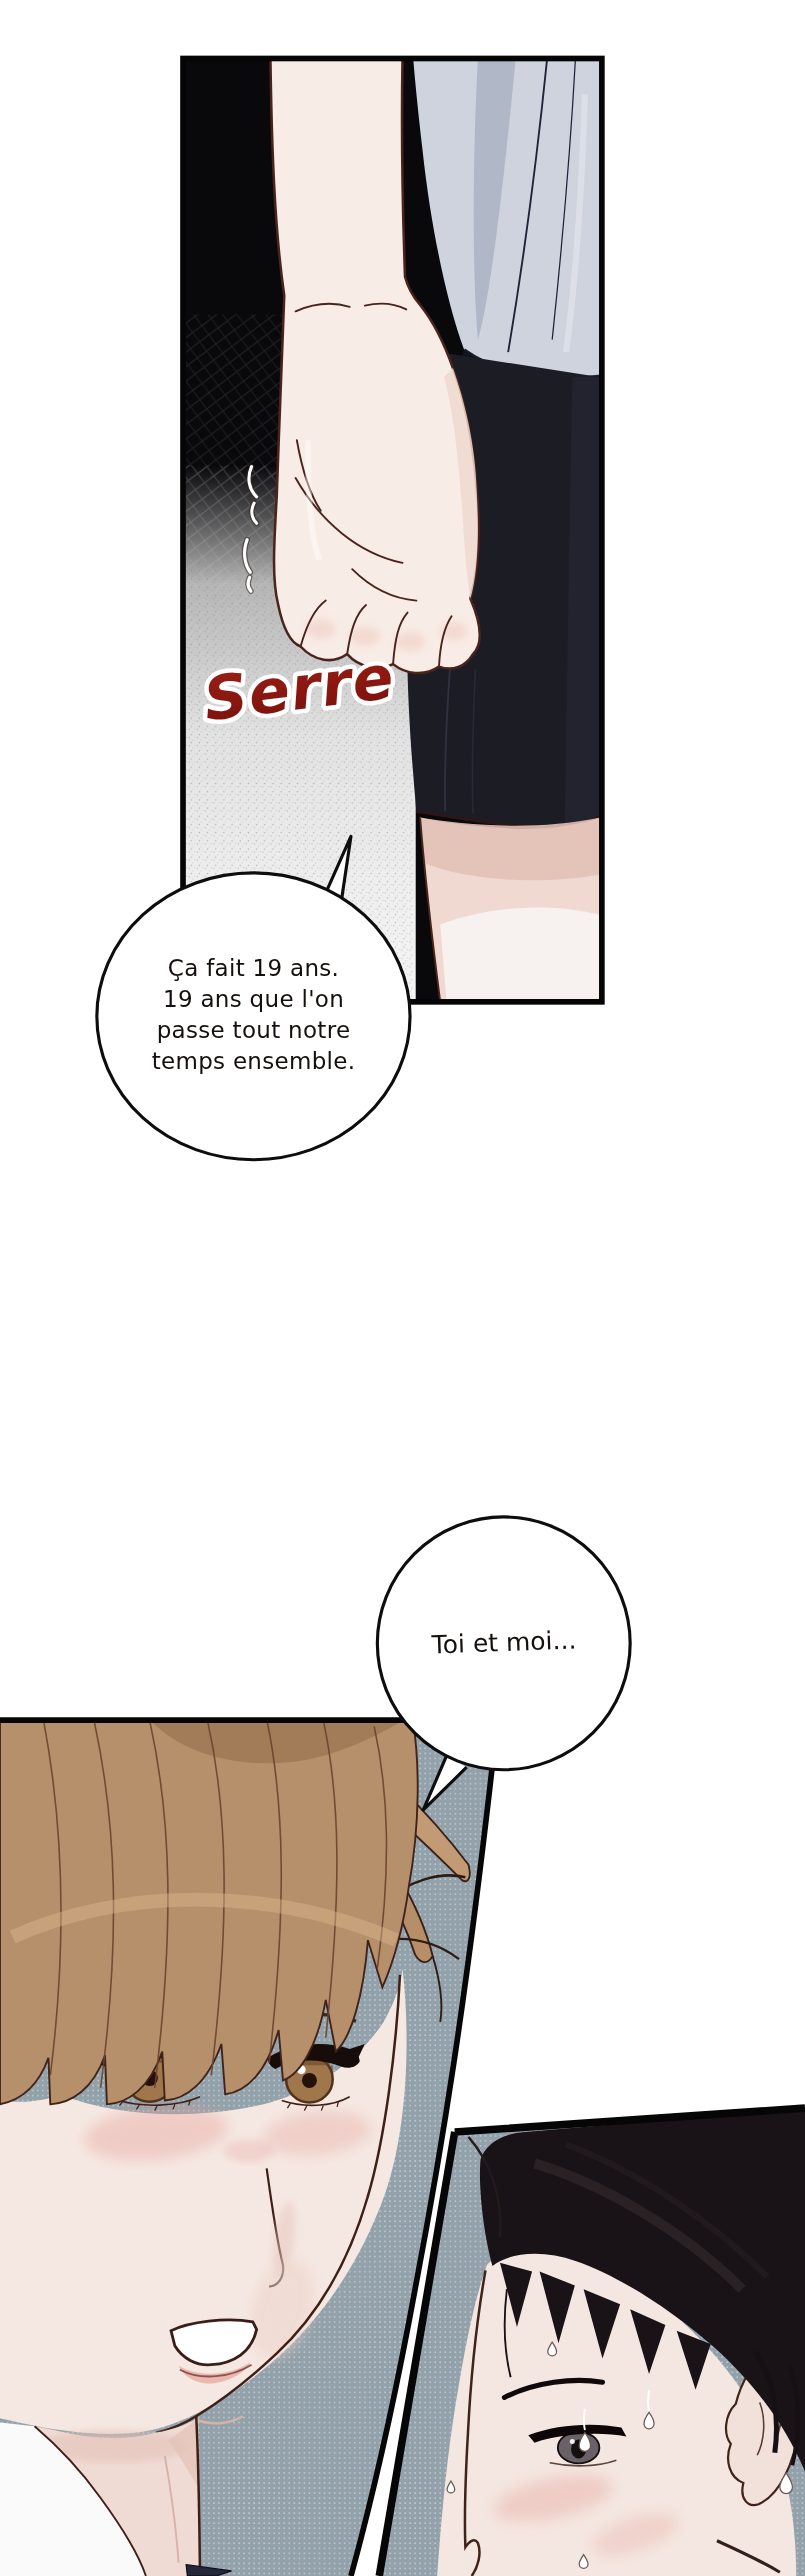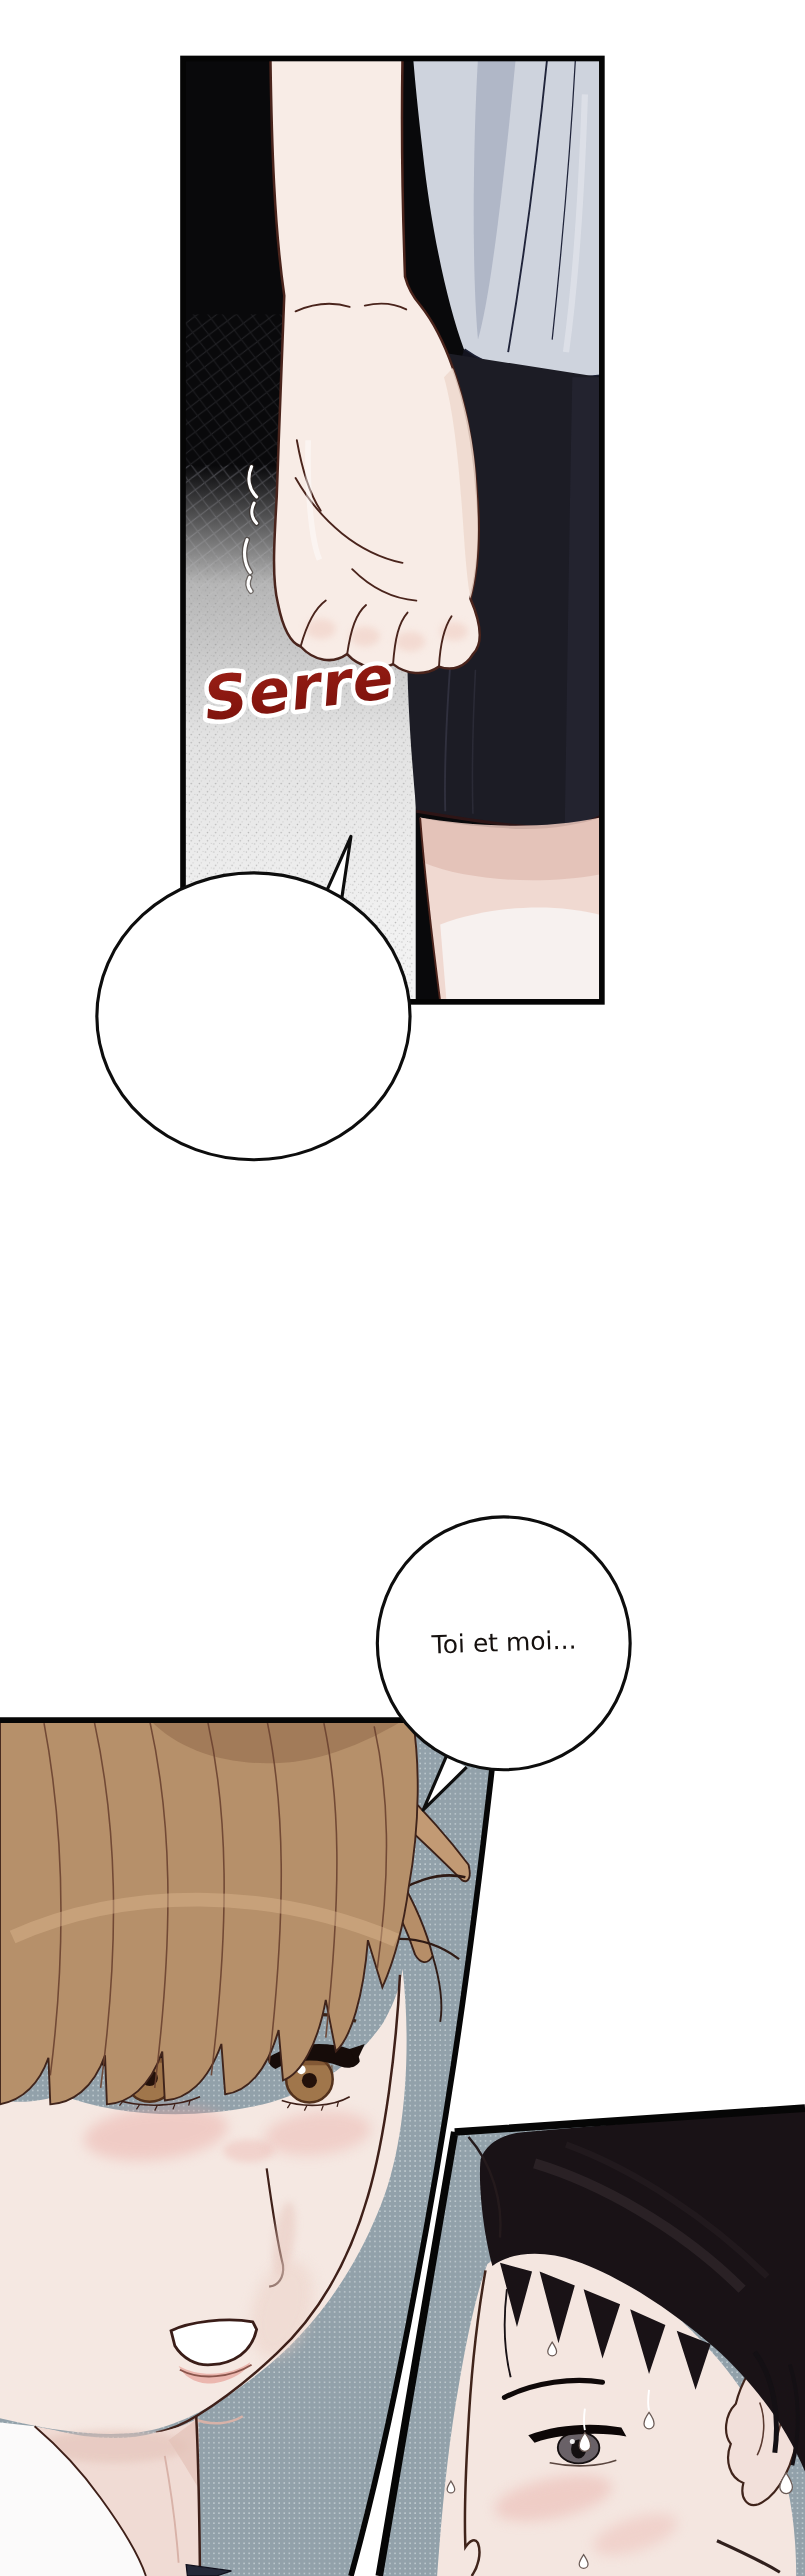--- a/index.html
+++ b/index.html
@@ -268,15 +268,19 @@
         <path d="M928,4062 C932,4068 935,4073 935,4077 A7,7 0 1,1 921,4077 C921,4073 924,4068 928,4062 Z"></path>
         <path d="M717,3945 C720,3950 723,3954 723,3958 A6,6 0 1,1 711,3958 C711,3954 714,3950 717,3945 Z"></path>
         <path d="M1032,3800 C1030,3815 1030,3825 1032,3833" fill="none" stroke="#ffffff" stroke-width="3"></path>
         <path d="M930,3830 C928,3845 928,3855 930,3864" fill="none" stroke="#ffffff" stroke-width="3"></path>
       </g>
     </g>
     <path d="M723,3390 L1280,3352 M723,3390 L603,4096" fill="none" stroke="#060606" stroke-width="12"></path>
   </g>
 </svg>
 
+  <div class="bubble-text b1">Ça fait 19 ans.
+19 ans que l'on
+passe tout notre
+temps ensemble.</div>
   <div class="bubble-text b2">Toi et moi...</div>
 </div>
 
 
 </body></html>

